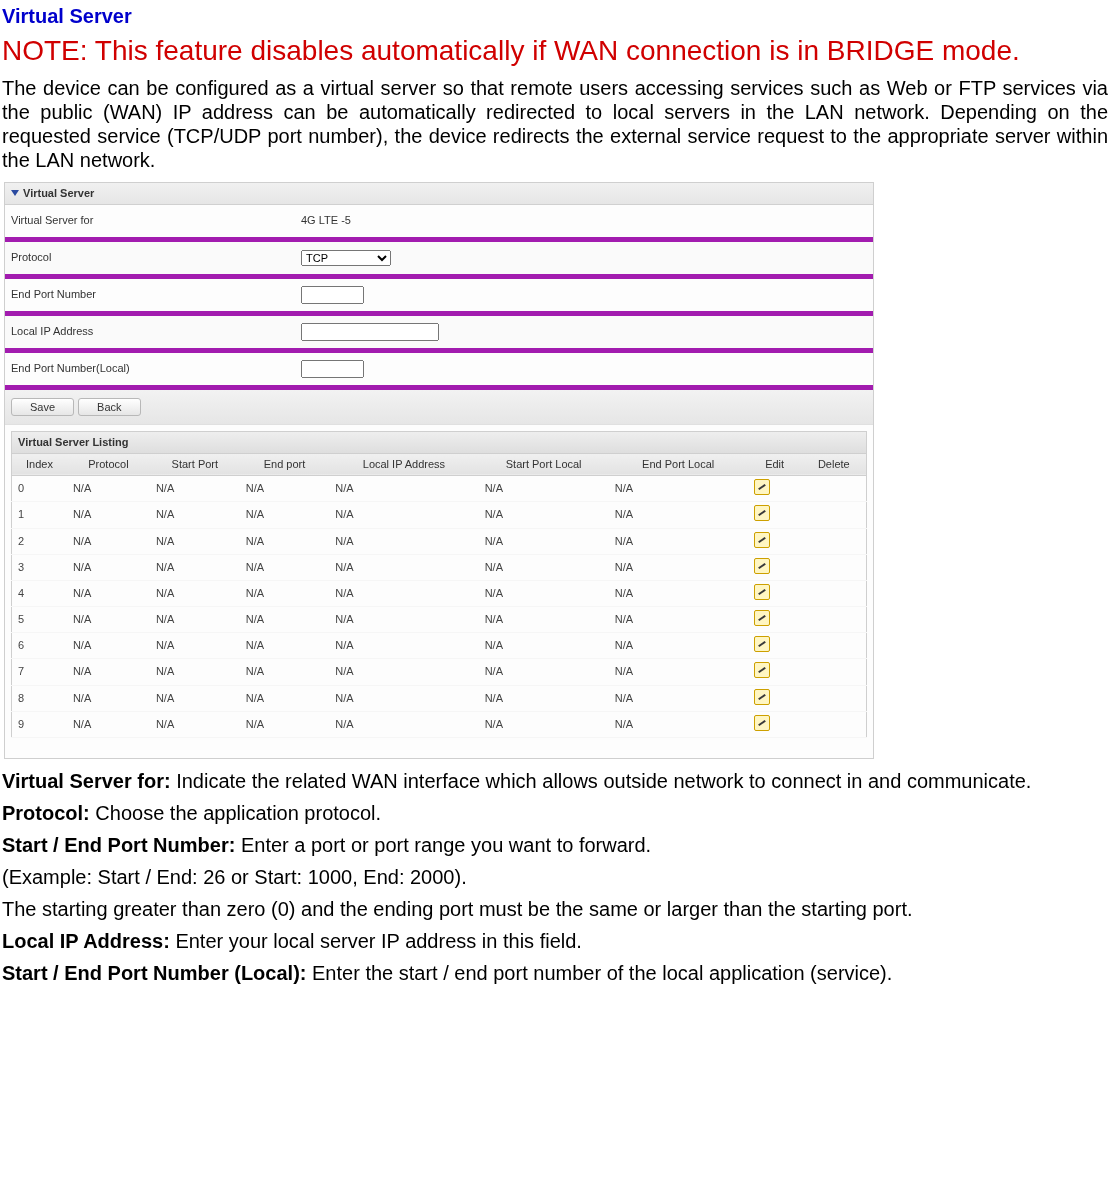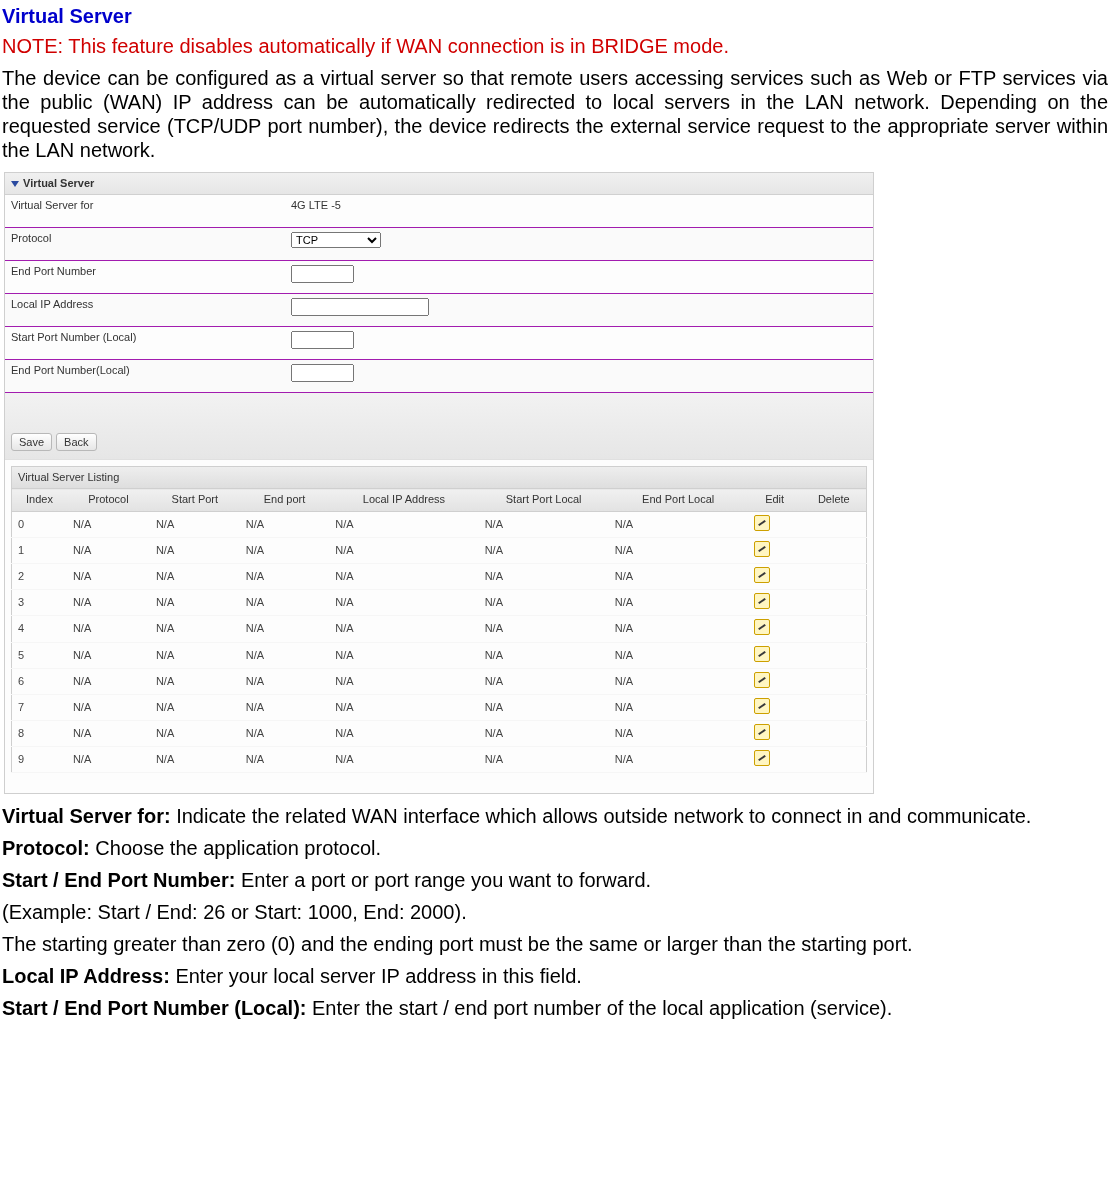--- a/index.html
+++ b/index.html
@@ -14,21 +14,21 @@
     line-height: 1.2;
   }
   .section-title {
     color: #0000cc;
     font-weight: bold;
     font-size: 20px;
     margin: 0 0 6px 0;
   }
   .note {
     color: #d00000;
-    font-size: 20px;
+    font-size: 28px;
     margin: 0 0 8px 0;
   }
   .body-text {
     text-align: justify;
     margin: 0 0 10px 0;
   }
   .desc-line {
     margin: 8px 0 4px 0;
   }
   .desc-line b { font-weight: bold; }
@@ -51,25 +51,26 @@
     font-weight: bold;
     display: flex;
     align-items: center;
     gap: 4px;
   }
   .panel-header .tri {
     display:inline-block;width:0;height:0;border-left:4px solid transparent;border-right:4px solid transparent;border-top:6px solid #2a4aa0;
   }
   .form-row {
     display: flex;
-    align-items: flex-start;
+    align-items: center;
     padding: 4px 6px;
-    border-bottom: 1px solid #a21caf;
+    border-bottom: 5px solid #a21caf;
     min-height: 24px;
     background:#fafafa;
+    gap:10px;
   }
   .form-row:nth-child(even){background:#fdfdfd;}
   .form-row .lbl {
     width: 280px;
   }
   .form-row .val select {
     font-size: 11px;
     width:90px;
   }
   .form-row .val input[type="text"] {
@@ -80,37 +81,36 @@
   .btn-row {
     padding: 8px 6px 8px 6px;
     display:flex;gap:4px;
     border-bottom:1px solid #e0e0e0;
     background:linear-gradient(#f2f2f2,#e6e6e6);
   }
   .btn {
     background: linear-gradient(#ffffff,#e6e6e6);
     border: 1px solid #b8b8b8;
     border-radius:3px;
-    padding: 2px 7px;
+    padding: 2px 18px;
     font-size: 11px;
     font-family: inherit;
     color:#333;
     cursor:pointer;
-    margin-top:32px;
   }
   .list-wrap{
     padding:6px 6px 20px 6px;
     background:#fdfdfd;
   }
   .list-title{
     background: linear-gradient(#eeeeee,#dedede);
     border: 1px solid #cfcfcf;
     border-bottom:none;
     padding:4px 6px;
-    font-weight:normal;
+    font-weight:bold;
   }
   table.listing {
     width:100%;
     border-collapse: collapse;
     font-size:11px;
     border:1px solid #cfcfcf;
   }
   table.listing th{
     background: linear-gradient(#f0f0f0,#e2e2e2);
     border-bottom:1px solid #cfcfcf;
@@ -149,24 +149,20 @@
     <div class="lbl">Protocol</div>
     <div class="val"><select><option>TCP</option></select></div>
   </div>
   <div class="form-row">
     <div class="lbl">End Port Number</div>
     <div class="val"><input type="text" class="input-short" value="" style=""></div>
   </div>
   <div class="form-row">
     <div class="lbl">Local IP Address</div>
     <div class="val"><input type="text" class="input-med" value="" style=""></div>
-  </div>
-  <div class="form-row">
-    <div class="lbl">Start Port Number (Local)</div>
-    <div class="val"><input type="text" class="input-short" value="" style=""></div>
   </div>
   <div class="form-row">
     <div class="lbl">End Port Number(Local)</div>
     <div class="val"><input type="text" class="input-short" value="" style=""></div>
   </div>
   <div class="btn-row">
     <button class="btn">Save</button>
     <button class="btn">Back</button>
   </div>
   <div class="list-wrap">

